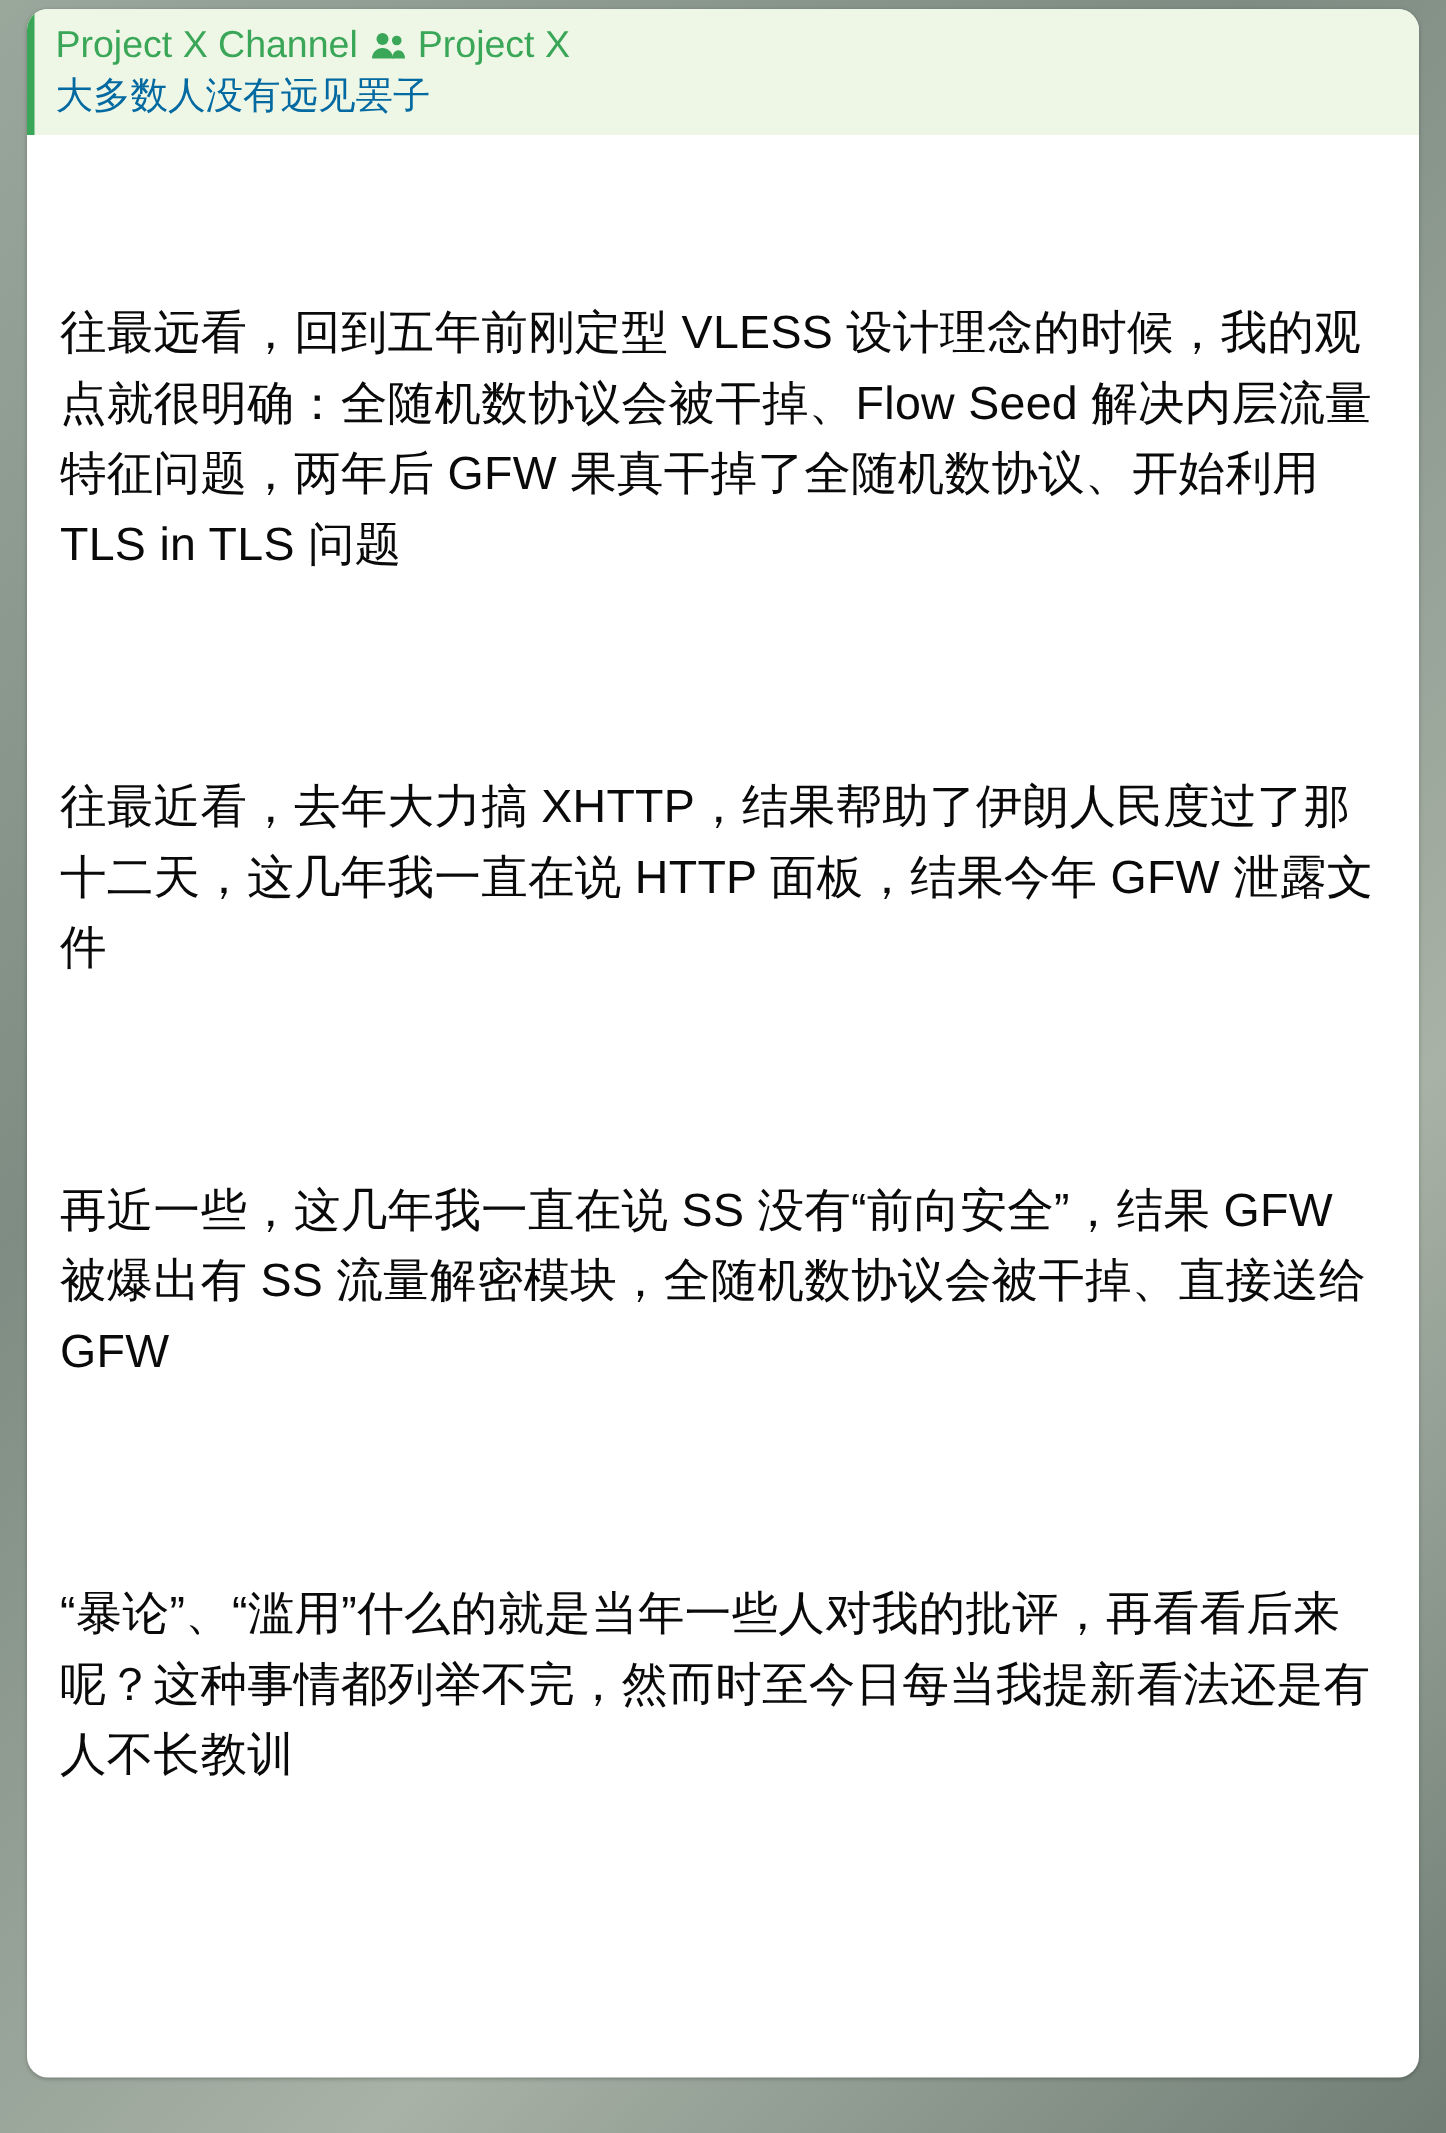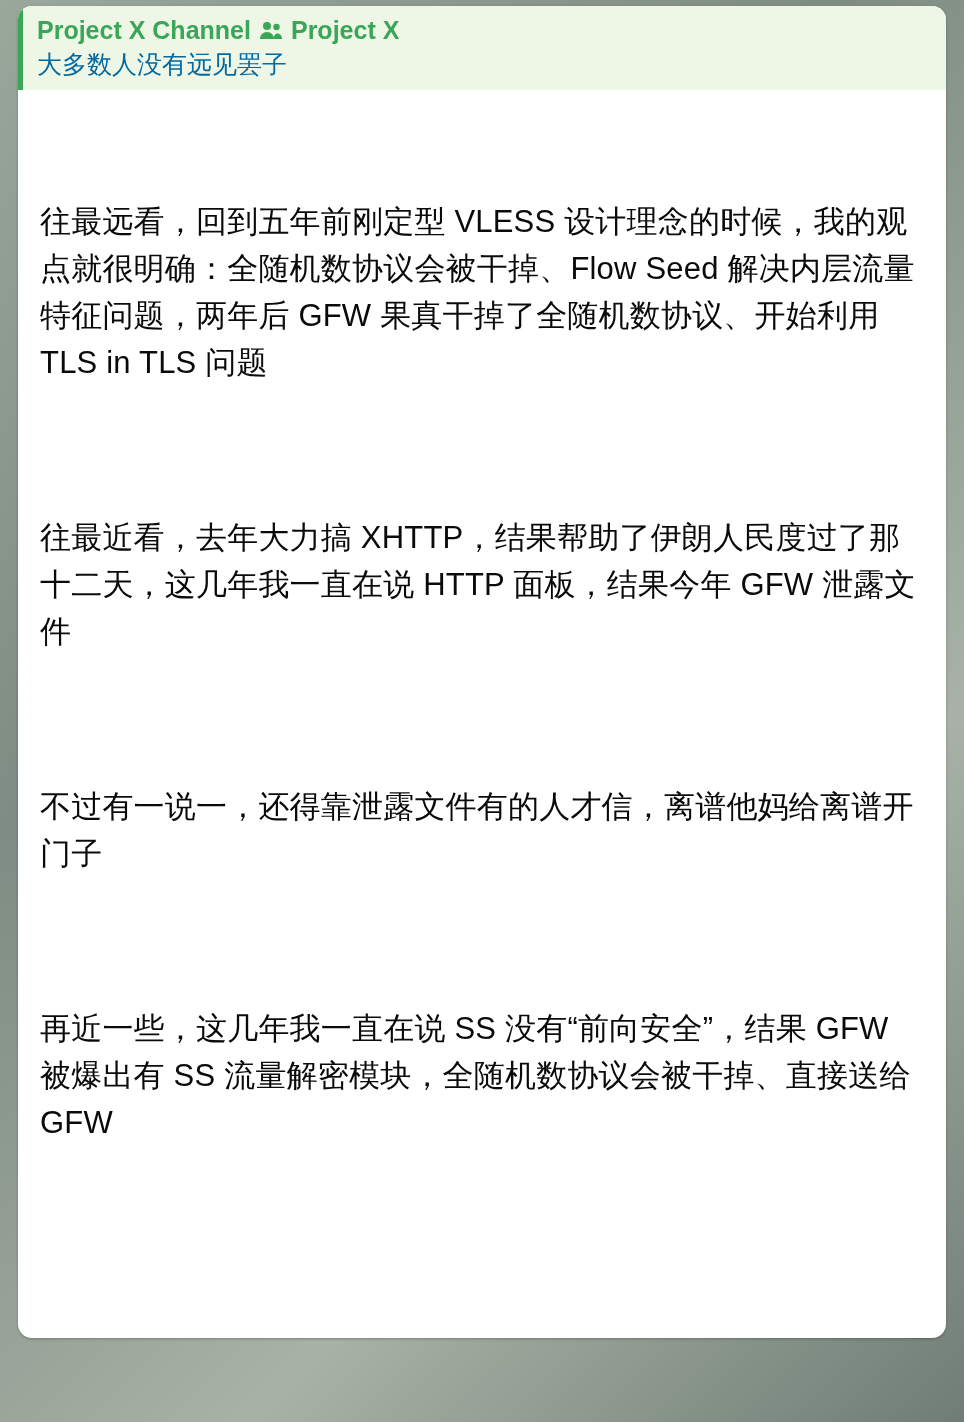--- a/index.html
+++ b/index.html
@@ -36,21 +36,21 @@
     border-left: 5px solid #3aa657;
     box-sizing: border-box;
   }
   .reply-inner {
     display: flex;
     flex-direction: column;
     gap: 2px;
   }
   .reply-title {
     color: #3aa657;
-    font-weight: bold;
+    font-weight: normal;
     font-size: 25px;
     line-height: 32px;
     display: flex;
     align-items: center;
     gap: 8px;
   }
   .reply-title .chan-name { white-space: nowrap; }
   .group-icon {
     display: inline-block;
     width: 24px;
@@ -96,19 +96,19 @@
         </span>
         <span class="chan-name">Project X</span>
       </div>
       <div class="reply-text">大多数人没有远见罢子</div>
     </div>
   </div>
 
   <div class="body-text">
     <p class="para">往最远看，回到五年前刚定型 VLESS 设计理念的时候，我的观点就很明确：全随机数协议会被干掉、Flow Seed 解决内层流量特征问题，两年后 GFW 果真干掉了全随机数协议、开始利用 TLS in TLS 问题</p>
     <p class="para">往最近看，去年大力搞 XHTTP，结果帮助了伊朗人民度过了那十二天，这几年我一直在说 HTTP 面板，结果今年 GFW 泄露文件</p>
-    <p class="para">不过有一说一，还得靠泄露文件有的人才信，离谱他妈给离谱开门子</p>
     <p class="para">再近一些，这几年我一直在说 SS 没有“前向安全”，结果 GFW 被爆出有 SS 流量解密模块，全随机数协议会被干掉、直接送给 GFW</p>
+    <p class="para">“暴论”、“滥用”什么的就是当年一些人对我的批评，再看看后来呢？这种事情都列举不完，然而时至今日每当我提新看法还是有人不长教训</p>
     
     
   </div>
 
 </div>
 
 </body></html>

